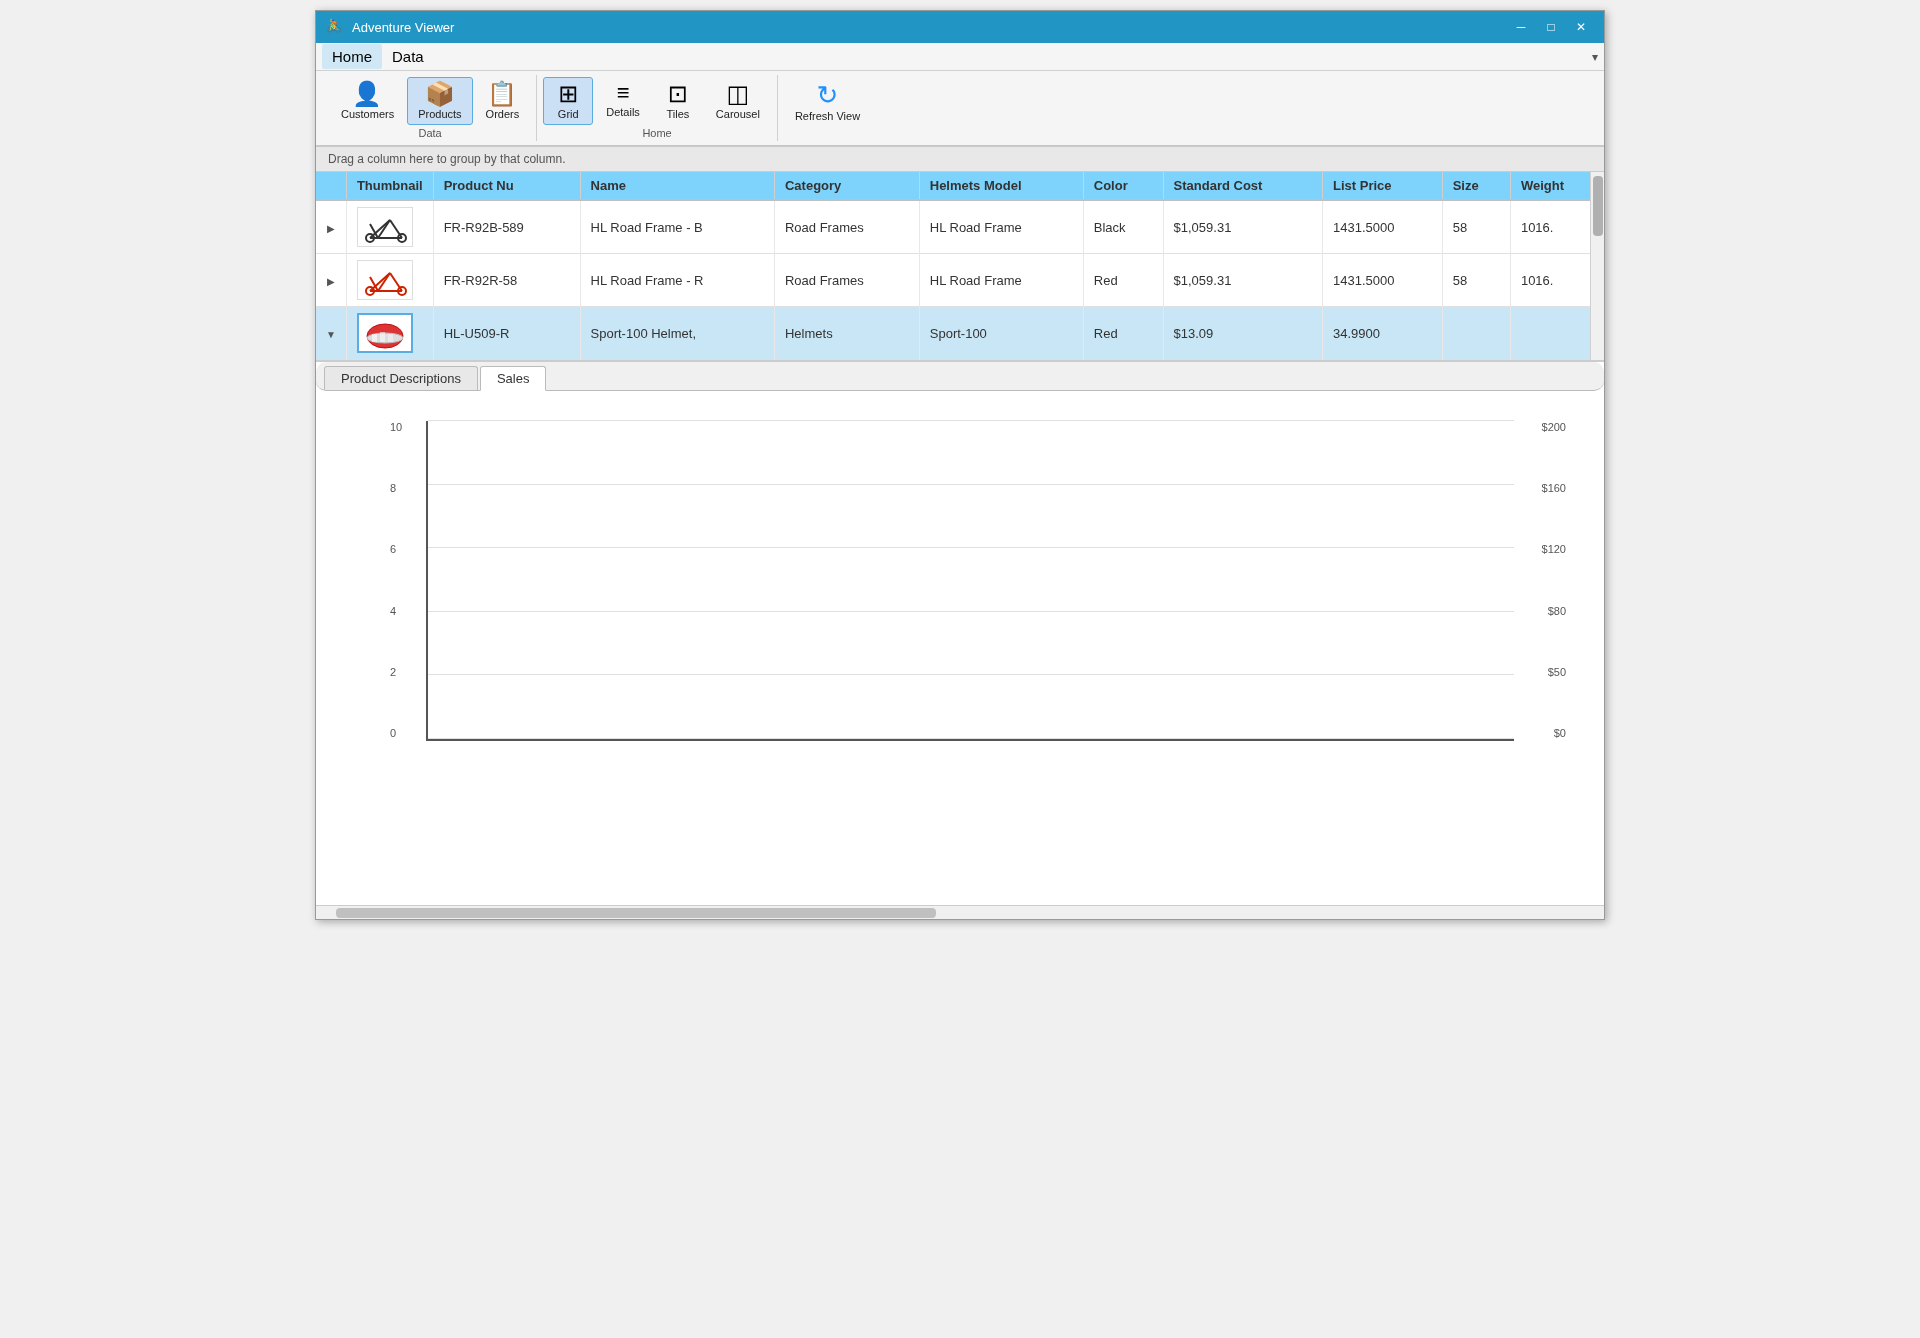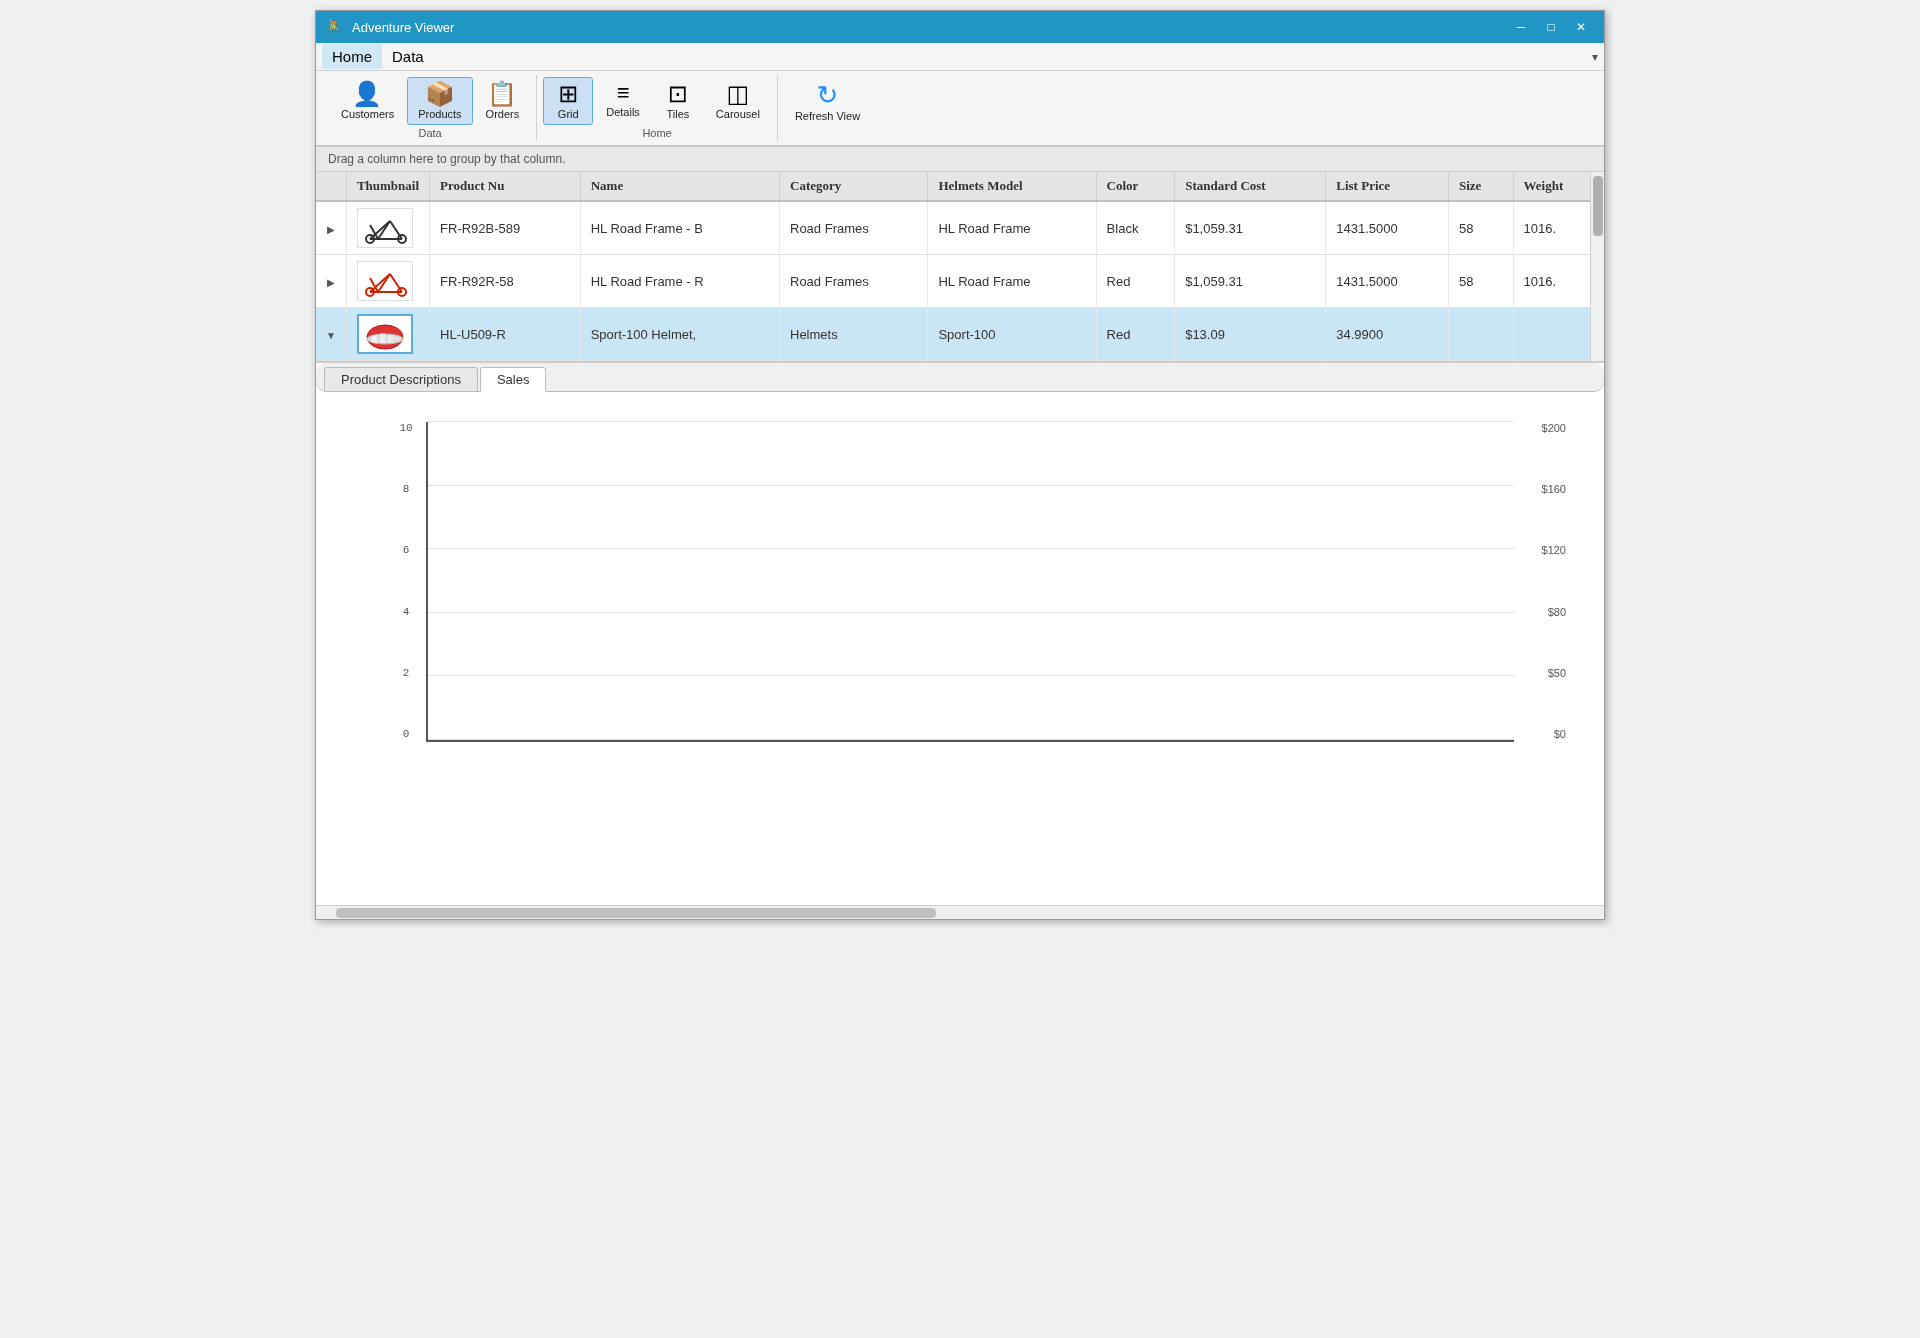--- a/index.html
+++ b/index.html
@@ -99,29 +99,28 @@
       border-bottom: 1px solid #ccc;
     }
 
     
     .data-grid {
       width: 100%;
       border-collapse: collapse;
       font-size: 13px;
     }
     .data-grid thead th {
-      background: #e5e5e5;
+      background: #7dd3fc;
       border-bottom: 2px solid #c0c0c0;
       border-right: 1px solid #d0d0d0;
       padding: 6px 10px;
       text-align: left;
       font-weight: 600;
       color: #333;
       white-space: nowrap;
-      font-family: Liberation Serif, serif;
     }
     .data-grid thead th:first-child { width: 30px; border-right: 1px solid #d0d0d0; }
     .data-grid thead th.thumb { width: 80px; }
     .data-grid tbody tr { border-bottom: 1px solid #e0e0e0; }
     .data-grid tbody tr.selected { background: #c8e6f5; }
     .data-grid tbody td {
       padding: 6px 10px;
       border-right: 1px solid #e8e8e8;
       color: #333;
     }
@@ -198,21 +197,21 @@
     }
     .y-ticks {
       position: absolute;
       left: -38px;
       top: 0;
       bottom: 0;
       display: flex;
       flex-direction: column-reverse;
       justify-content: space-between;
     }
-    .y-tick { font-size: 11px; color: #555; text-align: center; width: 32px; font-family: Liberation Mono, monospace; }
+    .y-tick { font-size: 11px; color: #555; text-align: left; width: 32px; }
     .y-ticks-right {
       position: absolute;
       right: -52px;
       top: 0;
       bottom: 0;
       display: flex;
       flex-direction: column-reverse;
       justify-content: space-between;
     }
     .y-tick-right { font-size: 11px; color: #555; text-align: right; }

